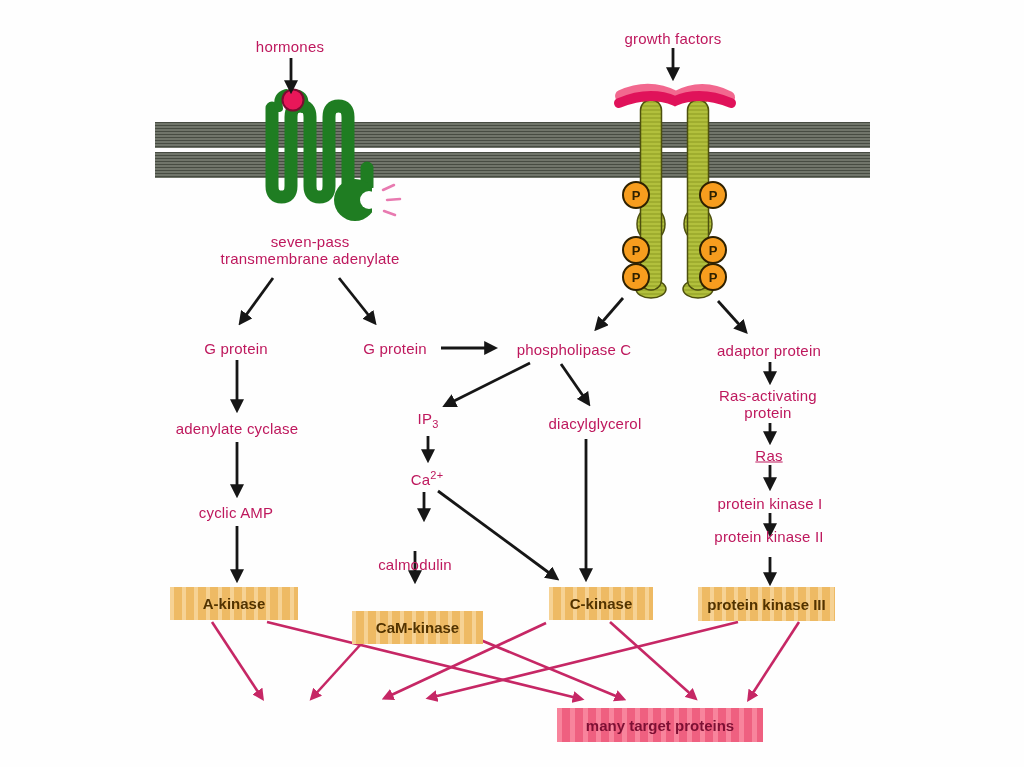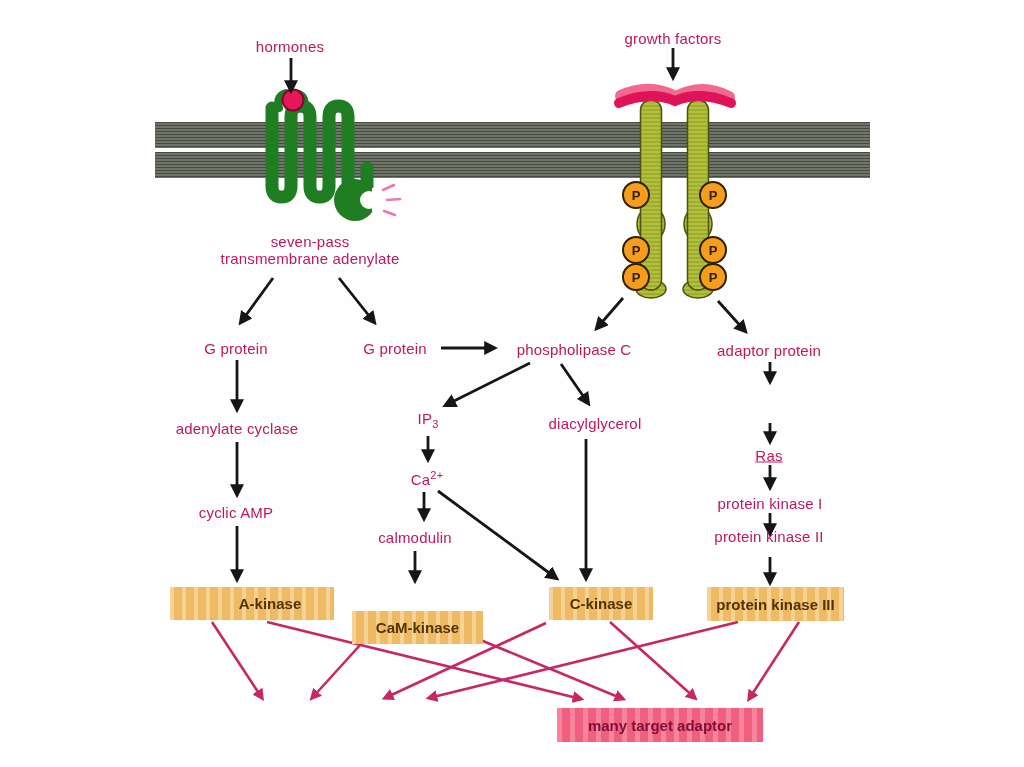--- a/index.html
+++ b/index.html
@@ -154,27 +154,29 @@
   <div class="label" style="left:310px; top:250px;">seven-pass
 transmembrane adenylate</div>
 
   <div class="label" style="left:236px; top:348px;">G protein</div>
   <div class="label" style="left:395px; top:348px;">G protein</div>
   <div class="label" style="left:574px; top:349px;">phospholipase C</div>
   <div class="label" style="left:769px; top:350px;">adaptor protein</div>
   <div class="label" style="left:237px; top:428px;">adenylate cyclase</div>
   <div class="label" style="left:428px; top:421px;"><span>IP</span><sub>3</sub></div>
   <div class="label" style="left:595px; top:423px;">diacylglycerol</div>
+  <div class="label" style="left:768px; top:404px;">Ras-activating
+protein</div>
   <div class="label" style="left:236px; top:512px;">cyclic AMP</div>
   <div class="label" style="left:427px; top:477px;"><span>Ca</span><sup>2+</sup></div>
   <div class="label" style="left:769px; top:455px;text-decoration:underline;">Ras</div>
-  <div class="label" style="left:415px; top:537px;">calmodulin</div>
+  <div class="label" style="left:415px; top:564px;">calmodulin</div>
   <div class="label" style="left:770px; top:503px;">protein kinase I</div>
   <div class="label" style="left:769px; top:536px;">protein kinase II</div>
 
-  <div class="kbox" style="left:170px; top:587px; width:128px; height:33px;padding-left:36px;">A-kinase</div>
+  <div class="kbox" style="left:170px; top:587px; width:128px; height:33px;">A-kinase</div>
   <div class="kbox" style="left:352px; top:587px; width:131px; height:33px;margin-top:24px;">CaM-kinase</div>
   <div class="kbox" style="left:549px; top:587px; width:104px; height:33px;">C-kinase</div>
-  <div class="kbox" style="left:698px; top:587px; width:137px; height:34px;margin-left:9px;">protein kinase III</div>
+  <div class="kbox" style="left:698px; top:587px; width:137px; height:34px;">protein kinase III</div>
 
-  <div class="pbox" style="left:557px; top:708px; width:206px; height:34px;">many target adaptor</div>
+  <div class="pbox" style="left:557px; top:708px; width:206px; height:34px;">many target proteins</div>
 
 </div>
 
 </body></html>

